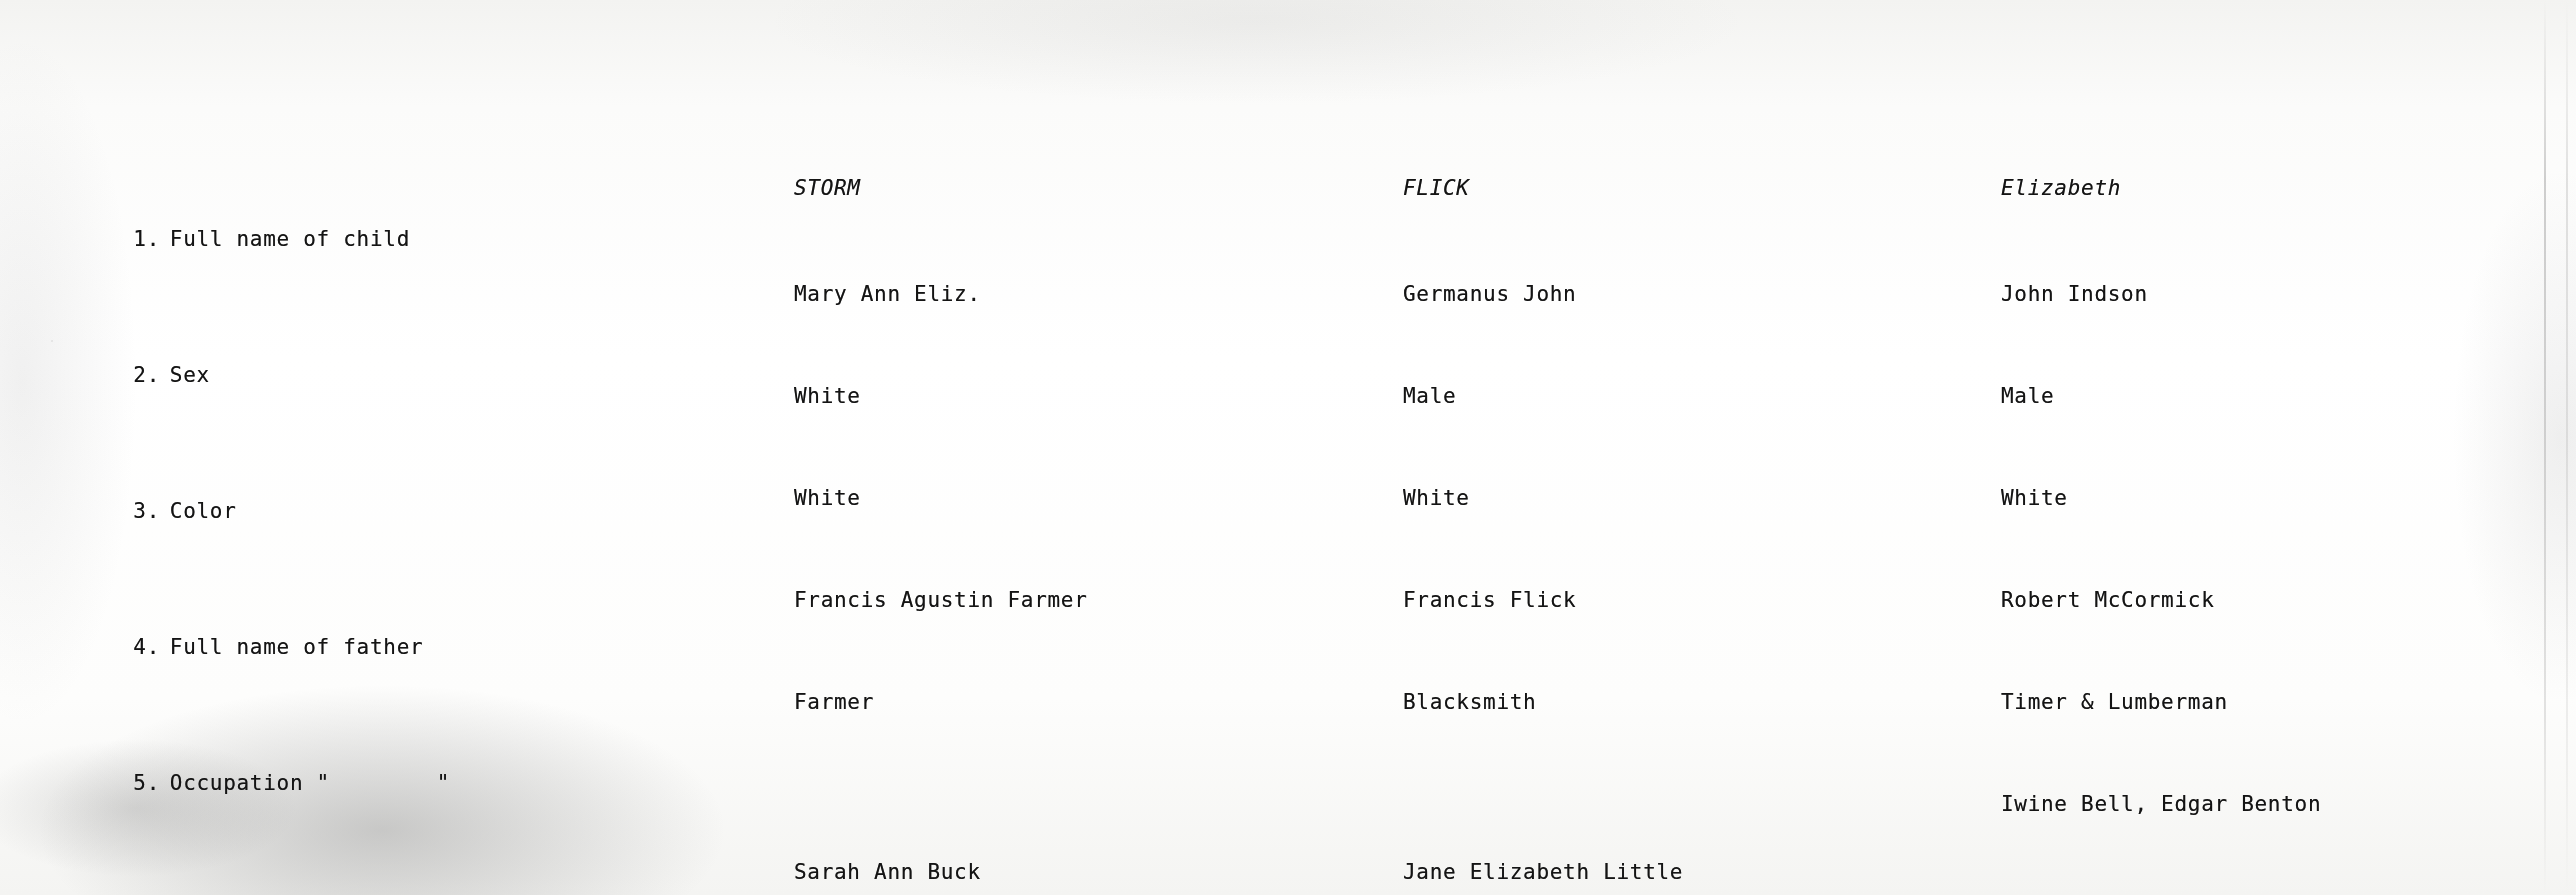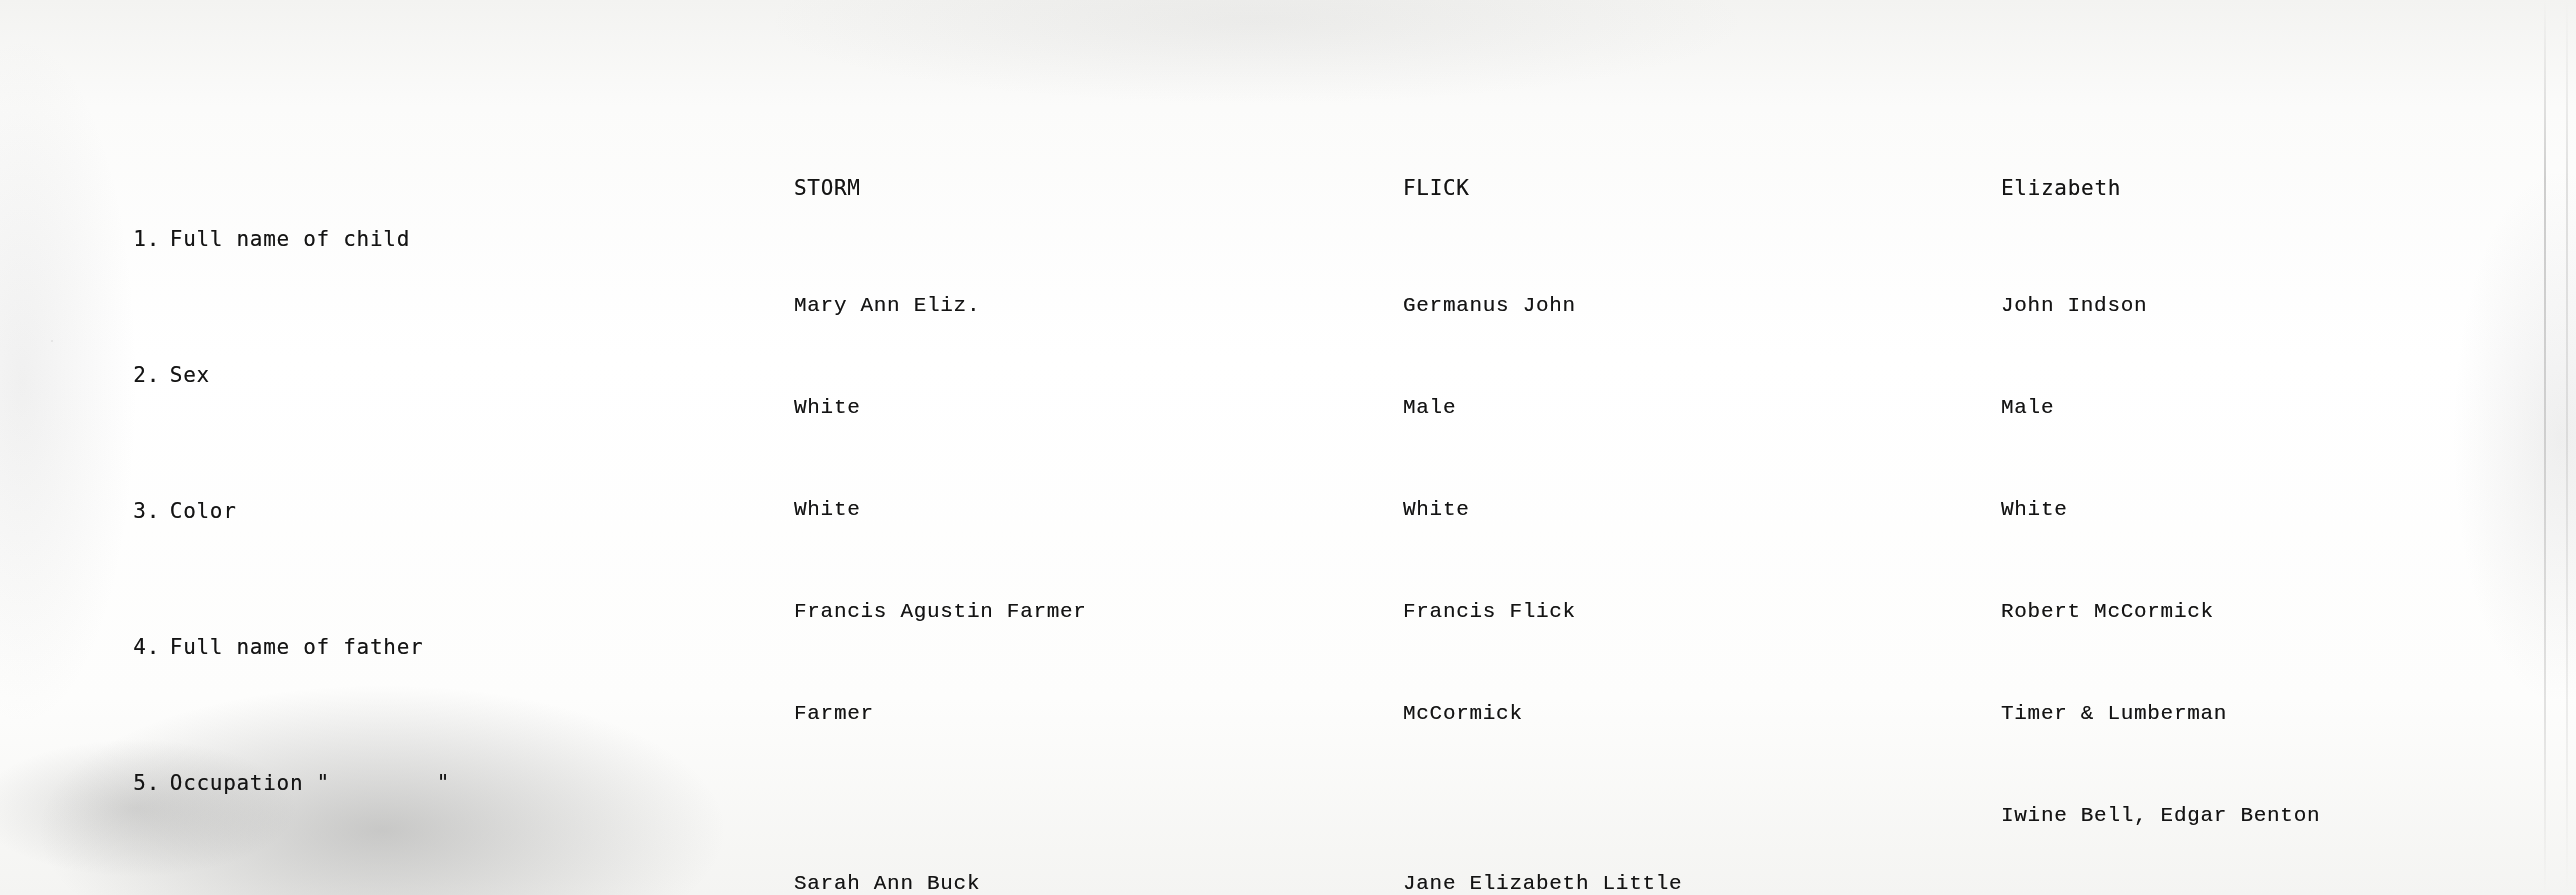--- a/index.html
+++ b/index.html
@@ -84,23 +84,24 @@
   .label-text { white-space: pre; }
 
   
   .record { position: absolute; top: 103px; }
   #rec-storm     { left: 794px; }
   #rec-flick     { left: 1403px; }
   #rec-mccormick { left: 2001px; }
 
   .rec-surname {
     white-space: pre;
-    margin-bottom: 16px;
-  }
-  .rec-line { white-space: pre; font-family: Liberation Mono, monospace; }
+    margin-bottom: 4px;
+    font-style: italic;
+  }
+  .rec-line { white-space: pre; }
 </style>
 </head>
 <body>
 
 <div id="scan">
 
   <div class="fold" style="left:2544px;"></div>
   <div class="fold" style="left:2566px; opacity:.6;"></div>
 
   <div class="typed" id="labels">
@@ -165,21 +166,21 @@
     
     
   </div>
 
   <div class="typed record" id="rec-flick">
     <div class="rec-surname">FLICK</div>
     <div class="rec-line">Germanus John</div>
     <div class="rec-line">Male</div>
     <div class="rec-line">White</div>
     <div class="rec-line">Francis Flick</div>
-    <div class="rec-line">McCormick</div>
+    <div class="rec-line">Blacksmith</div>
     <div class="rec-line"></div>
     <div class="rec-line">Jane Elizabeth Little</div>
     
     
     
     
     
     
     
     

